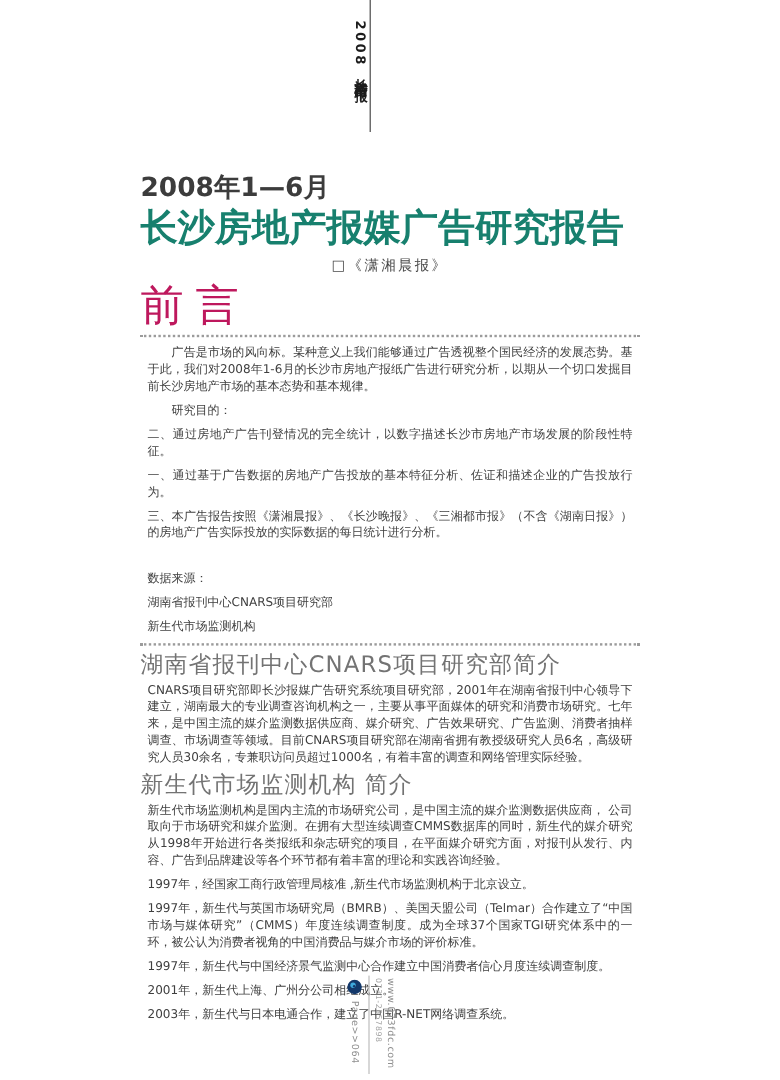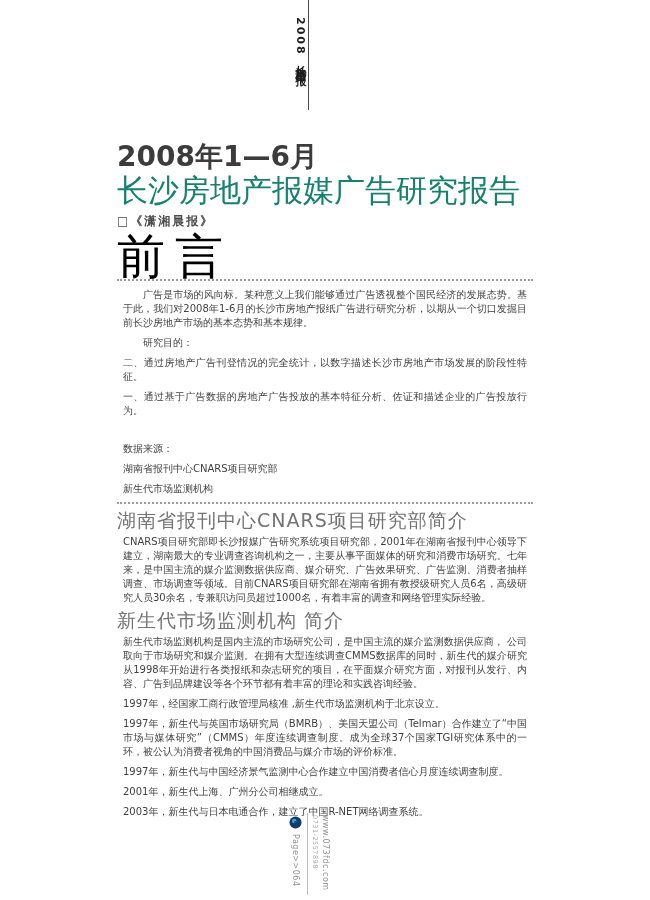--- a/index.html
+++ b/index.html
@@ -8,29 +8,29 @@
     overflow:hidden;font-family:"DejaVu Sans","Liberation Sans",sans-serif;color:#3e3e3e;
   }
   
   .spine-line{position:absolute;left:308px;top:0;width:0;height:110px;border-left:1px solid #4a4a4a;}
   .spine-text{
     position:absolute;left:292px;top:17px;writing-mode:vertical-rl;text-orientation:mixed;
     font-size:11px;font-weight:bold;color:#1c1c1c;letter-spacing:2px;white-space:nowrap;
   }
   
   .content{position:absolute;left:117px;top:141px;width:416px;}
-  .title1{margin:0;font-size:28px;line-height:32px;font-weight:600;color:#3c3c3c;letter-spacing:0;}
-  .title2{margin:0;font-size:31px;line-height:35px;font-weight:normal;color:#17806e;letter-spacing:0;}
+  .title1{margin:0;font-size:22px;line-height:32px;font-weight:600;color:#3c3c3c;letter-spacing:0;}
+  .title2{margin:0;font-size:31px;line-height:35px;font-weight:bold;color:#17806e;letter-spacing:0;}
   .byline{
-    margin-top:5px;text-align:left;font-family:"DejaVu Serif","Liberation Serif",serif;
-    font-size:12px;color:#4a4a4a;letter-spacing:2px;font-weight:bold;
+    margin-top:5px;text-align:center;font-family:"DejaVu Serif","Liberation Serif",serif;
+    font-size:12px;color:#4a4a4a;letter-spacing:2px;
   }
   .preface-heading{
-    margin:6px 0 2px 0;font-size:48px;line-height:40px;font-weight:400;
-    color:#000000;letter-spacing:10px;
+    margin:6px 0 2px 0;font-size:36px;line-height:40px;font-weight:400;
+    color:#be185d;letter-spacing:10px;
   }
   .dotted{border:0;border-bottom:2px dotted #9b9b9b;height:0;margin:3px 0 7px 0;}
   .body p{margin:6px;font-size:10px;line-height:14px;text-align:justify;color:#3f3f3f;}
   .indent{text-indent:2em;}
   .vgap{height:12px;}
   .sec-heading{margin:6px 0 3px 0;font-size:19px;line-height:18px;font-weight:normal;color:#737373;letter-spacing:1px;}
   
   .footer{position:absolute;left:287px;top:813px;height:84px;display:flex;align-items:stretch;}
   .f-col1{display:flex;flex-direction:column;align-items:center;width:17px;}
   .f-logo{width:13px;height:13px;display:block;margin-top:3px;}
@@ -54,20 +54,21 @@
     <div class="byline">□《潇湘晨报》</div>
 
     <h2 class="preface-heading">前言</h2>
     <hr class="dotted">
 
     <div class="body">
       <p class="indent">广告是市场的风向标。某种意义上我们能够通过广告透视整个国民经济的发展态势。基于此，我们对2008年1-6月的长沙市房地产报纸广告进行研究分析，以期从一个切口发掘目前长沙房地产市场的基本态势和基本规律。</p>
       <p class="indent">研究目的：</p>
       <p>二、通过房地产广告刊登情况的完全统计，以数字描述长沙市房地产市场发展的阶段性特征。</p>
       <p>一、通过基于广告数据的房地产广告投放的基本特征分析、佐证和描述企业的广告投放行为。</p>
+      <p>三、本广告报告按照《潇湘晨报》、《长沙晚报》、《三湘都市报》（不含《湖南日报》）的房地产广告实际投放的实际数据的每日统计进行分析。</p>
 
       <div class="vgap"></div>
 
       <p>数据来源：</p>
       <p>湖南省报刊中心CNARS项目研究部</p>
       <p>新生代市场监测机构</p>
 
       <hr class="dotted">
 
       <h3 class="sec-heading">湖南省报刊中心CNARS项目研究部简介</h3>

